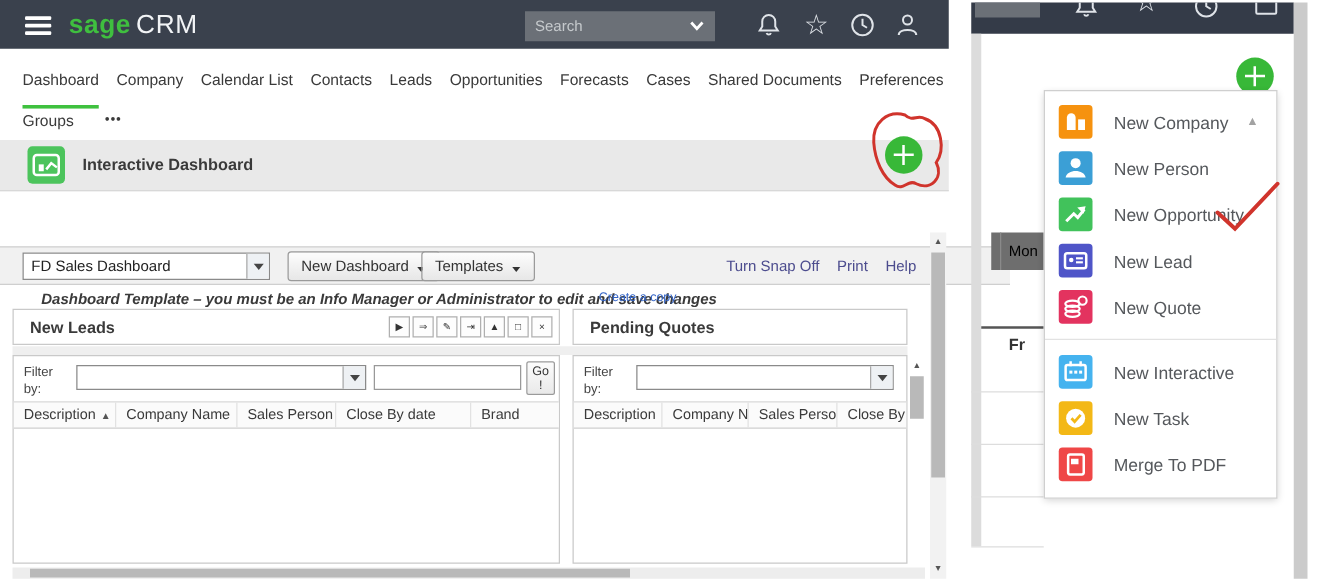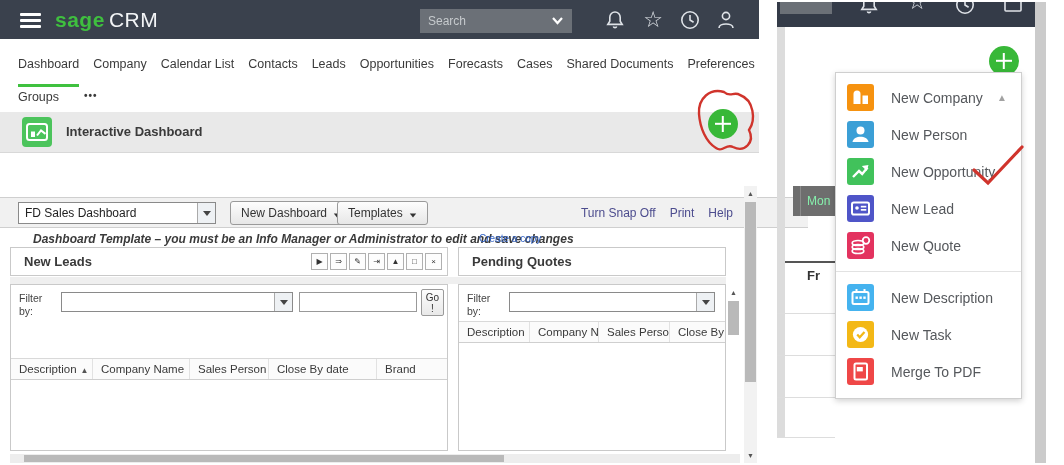--- a/index.html
+++ b/index.html
@@ -63,39 +63,39 @@
   .wg-tools .tbn{width:15px;height:15px;border:1px solid #b0b0b0;background:#fdfdfd;font-size:8px;color:#333;display:flex;align-items:center;justify-content:center;cursor:pointer;}
   .gap-strip{left:10px;top:277px;width:716px;height:7px;background:#efefef;}
   .widget-body{background:#fff;border:1px solid #c9c9c9;box-sizing:border-box;}
   #body-leads{left:10px;top:284px;width:438px;height:167px;}
   #body-quotes{left:458px;top:284px;width:268px;height:167px;}
   .flt-label{position:absolute;left:8px;top:7px;width:32px;font-size:10.5px;color:#444;line-height:1.2;}
   .flt-input{position:absolute;background:#fff;border:1px solid #999;box-sizing:border-box;}
   .go-btn{position:absolute;width:23px;height:27px;background:linear-gradient(#fcfcfc,#e9e9e9);border:1px solid #9a9a9a;border-radius:2px;font-size:10px;color:#333;text-align:center;line-height:1.1;padding-top:2px;box-sizing:border-box;cursor:pointer;}
   .col-row{position:absolute;left:0;width:100%;top:36px;height:22px;background:#fbfbfb;border-top:1px solid #d9d9d9;border-bottom:1px solid #cfcfcf;display:grid;box-sizing:border-box;font-size:11.5px;color:#3a3a3a;}
   .col-row .c{padding:4px 0 0 8px;border-right:1px solid #e2e2e2;overflow:hidden;white-space:nowrap;cursor:pointer;}
-  #cols-leads{grid-template-columns:82px 97px 79px 108px 1fr;margin-top:37px;}
+  #cols-leads{grid-template-columns:82px 97px 79px 108px 1fr;}
   #cols-quotes{grid-template-columns:71px 69px 71px 1fr;}
   .sort-a{font-size:8px;color:#555;margin-left:4px;}
 
   .sb-v{background:#f2f2f2;}
   .sb-thumb{position:absolute;background:#b9b9b9;}
   .sb-arrow{position:absolute;width:13px;height:13px;font-size:7px;color:#555;text-align:center;line-height:13px;cursor:pointer;}
   #hsb{left:10px;top:454px;width:730px;height:9px;background:#ededed;}
   #hsb .sb-thumb{left:14px;top:1px;width:480px;height:7px;}
 
   
   #shot-right{left:777px;top:0;width:287px;height:465px;}
   .topbar2{left:0;top:2px;width:258px;height:25px;background:#343b48;overflow:hidden;}
   .srch-remnant{position:absolute;left:3px;top:0;width:52px;height:12px;background:#6b7077;}
   .tb2-icon{position:absolute;top:-9px;width:24px;height:24px;color:#dfe3e8;}
   .tb2-icon svg{width:100%;height:100%;}
   .right-scroll{left:258px;top:2px;width:11px;height:461px;background:#cbcbcb;cursor:pointer;}
   .left-strip{left:0;top:27px;width:8px;height:410px;background:#dcdcdc;}
-  .mon-band{left:16px;top:186px;width:42px;height:30px;background:#6e6e6e;color:#86efac;font-size:12px;display:flex;align-items:center;cursor:pointer;}
+  .mon-band{left:16px;top:186px;width:42px;height:30px;background:#6e6e6e;color:#000000;font-size:12px;display:flex;align-items:center;cursor:pointer;}
   .mon-band .vline{width:1px;height:100%;background:#8a8a8a;margin-left:7px;}
   .mon-band .dtxt{margin-left:6px;}
   .dark-line{left:8px;top:261px;width:50px;height:2px;background:#555;}
   .fr-label{left:30px;top:268px;font-size:13px;font-weight:bold;color:#333;}
   .cal-line{left:0;width:58px;height:1px;background:#ddd;}
   #plus-right{left:212px;top:46px;width:30px;height:30px;z-index:1;}
 
   .qa-menu{left:58px;top:72px;width:187px;background:#fff;border:1px solid #cfcfcf;box-shadow:0 2px 6px rgba(0,0,0,.18);z-index:2;padding:6px 0 8px 0;box-sizing:border-box;}
   .qa-item{height:37px;display:flex;align-items:center;cursor:pointer;}
   .qa-icon{width:27px;height:27px;border-radius:3px;margin-left:11px;flex:0 0 27px;}
@@ -378,21 +378,21 @@
         <span class="qa-icon" style="background-color: rgb(69, 179, 239); color: rgb(69, 179, 239);">
           <svg viewBox="0 0 27 27">
               <rect x="5.5" y="8" width="16" height="12" rx="1.5" fill="none" stroke="#fff" stroke-width="2"></rect>
               <line x1="9.5" y1="5" x2="9.5" y2="9" stroke="#fff" stroke-width="2"></line>
               <line x1="17.5" y1="5" x2="17.5" y2="9" stroke="#fff" stroke-width="2"></line>
               <rect x="8.5" y="12.5" width="2.4" height="2.4" fill="#fff"></rect>
               <rect x="12.4" y="12.5" width="2.4" height="2.4" fill="#fff"></rect>
               <rect x="16.3" y="12.5" width="2.4" height="2.4" fill="#fff"></rect>
             </svg>
         </span>
-        <span class="qa-label">New Description</span>
+        <span class="qa-label">New Interactive</span>
       </div>
 
       <div class="qa-item">
         <span class="qa-icon" style="background-color: rgb(243, 184, 22); color: rgb(243, 184, 22);">
           <svg viewBox="0 0 27 27">
               <circle cx="13.5" cy="13.5" r="7.6" fill="#fff"></circle>
               <path d="M10.2 13.6 l2.5 2.7 l4.8 -5.4" fill="none" stroke="currentColor" stroke-width="2.2"></path>
             </svg>
         </span>
         <span class="qa-label">New Task</span>

